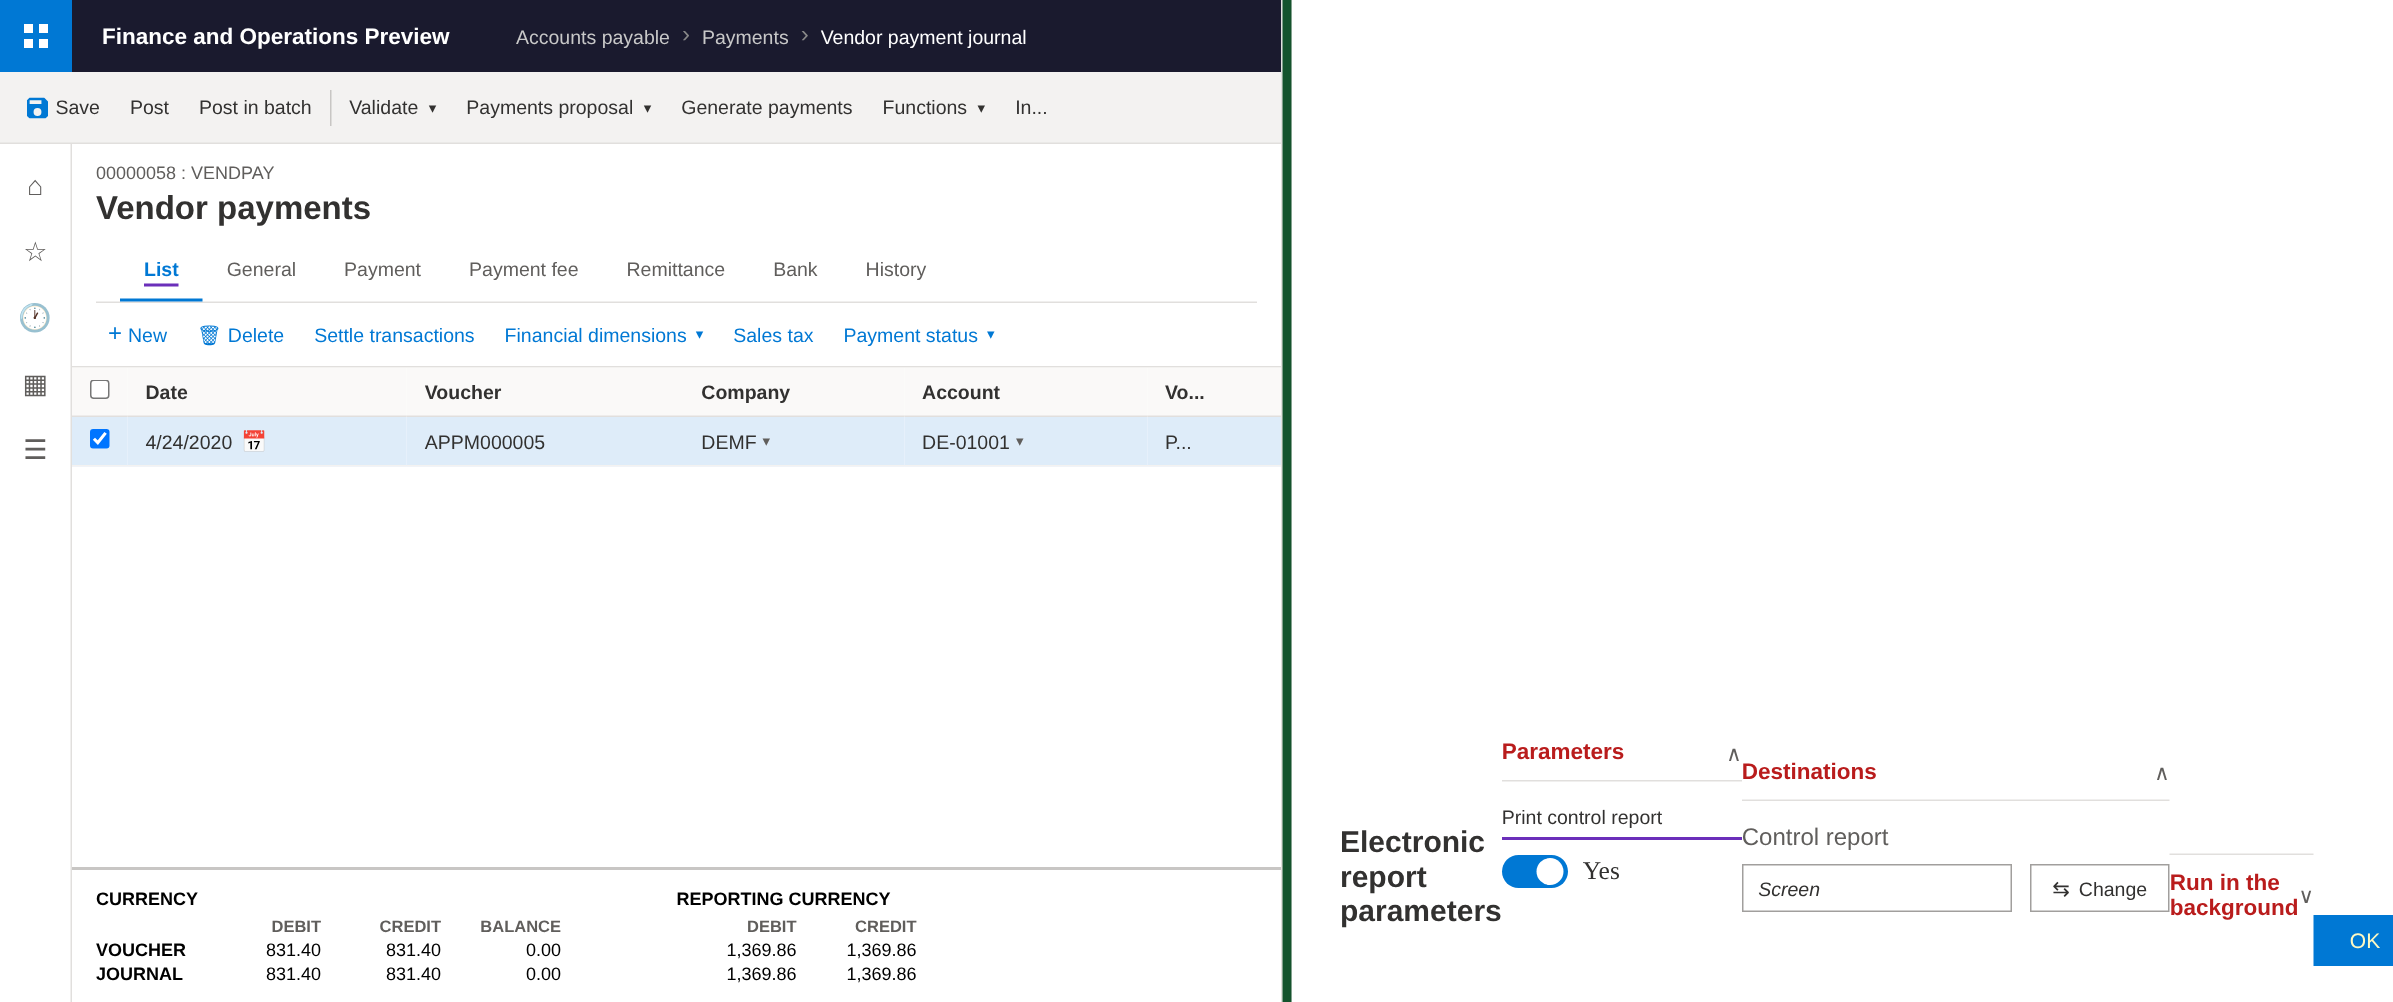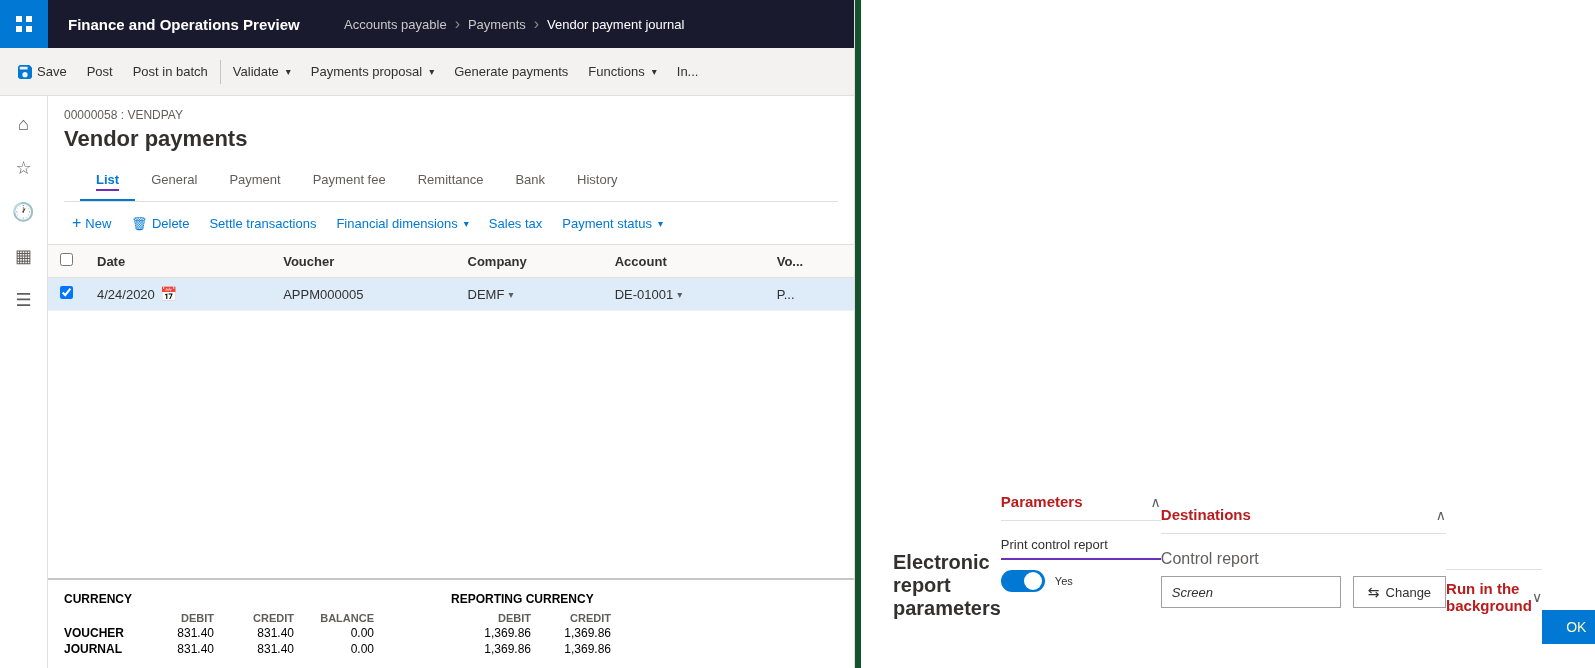--- a/index.html
+++ b/index.html
@@ -77,21 +77,21 @@
     .field-row { display: flex; align-items: flex-start; gap: 32px; margin-bottom: 16px; }
     .field-group { display: flex; flex-direction: column; gap: 6px; }
     .field-label { font-size: 13px; color: #323130; font-weight: 400; }
     .toggle-row { display: flex; align-items: center; gap: 10px; }
     .toggle { width: 44px; height: 22px; border-radius: 11px; position: relative; cursor: pointer; }
     .toggle.on { background: #0078d4; }
     .toggle.off { background: #a19f9d; }
     .toggle-knob { width: 18px; height: 18px; background: #fff; border-radius: 50%; position: absolute; top: 2px; transition: left 0.15s; }
     .toggle.on .toggle-knob { left: 23px; }
     .toggle.off .toggle-knob { left: 2px; }
-    .toggle-value { font-size: 11px; color: #323130; }
+    .toggle-value { font-size: 17px; color: #323130; font-family: Liberation Serif, serif; }
 
     
     .control-report-row { display: flex; align-items: center; gap: 12px; margin-top: 8px; }
     .field-label-sm { font-size: 16px; color: #605e5c; display: block; margin-bottom: 4px; }
     .input-box { border: 1px solid #a19f9d; padding: 4px 10px; font-size: 13px; color: #323130; min-width: 180px; height: 32px; display: flex; align-items: center; background: #fff; font-style: italic; }
     .change-btn { display: flex; align-items: center; gap: 6px; padding: 5px 14px; border: 1px solid #a19f9d; background: #fff; font-size: 13px; color: #323130; cursor: pointer; height: 32px; }
     .change-icon { font-size: 14px; }
 
     
     .run-bg-section .section-header { border-top: 1px solid #e1dfdd; border-bottom: none; }

